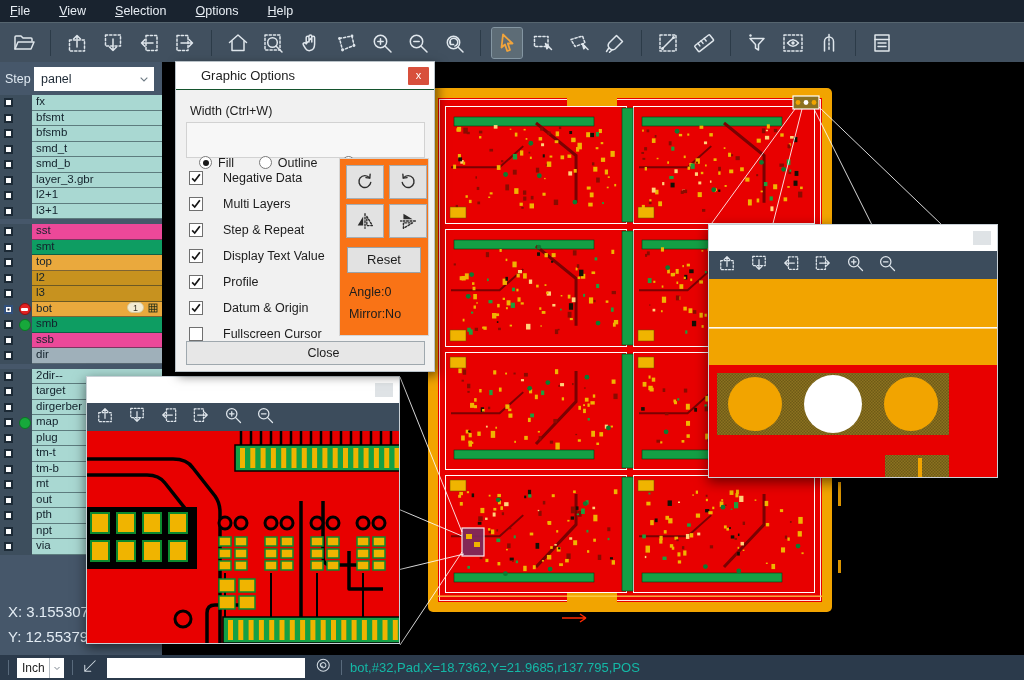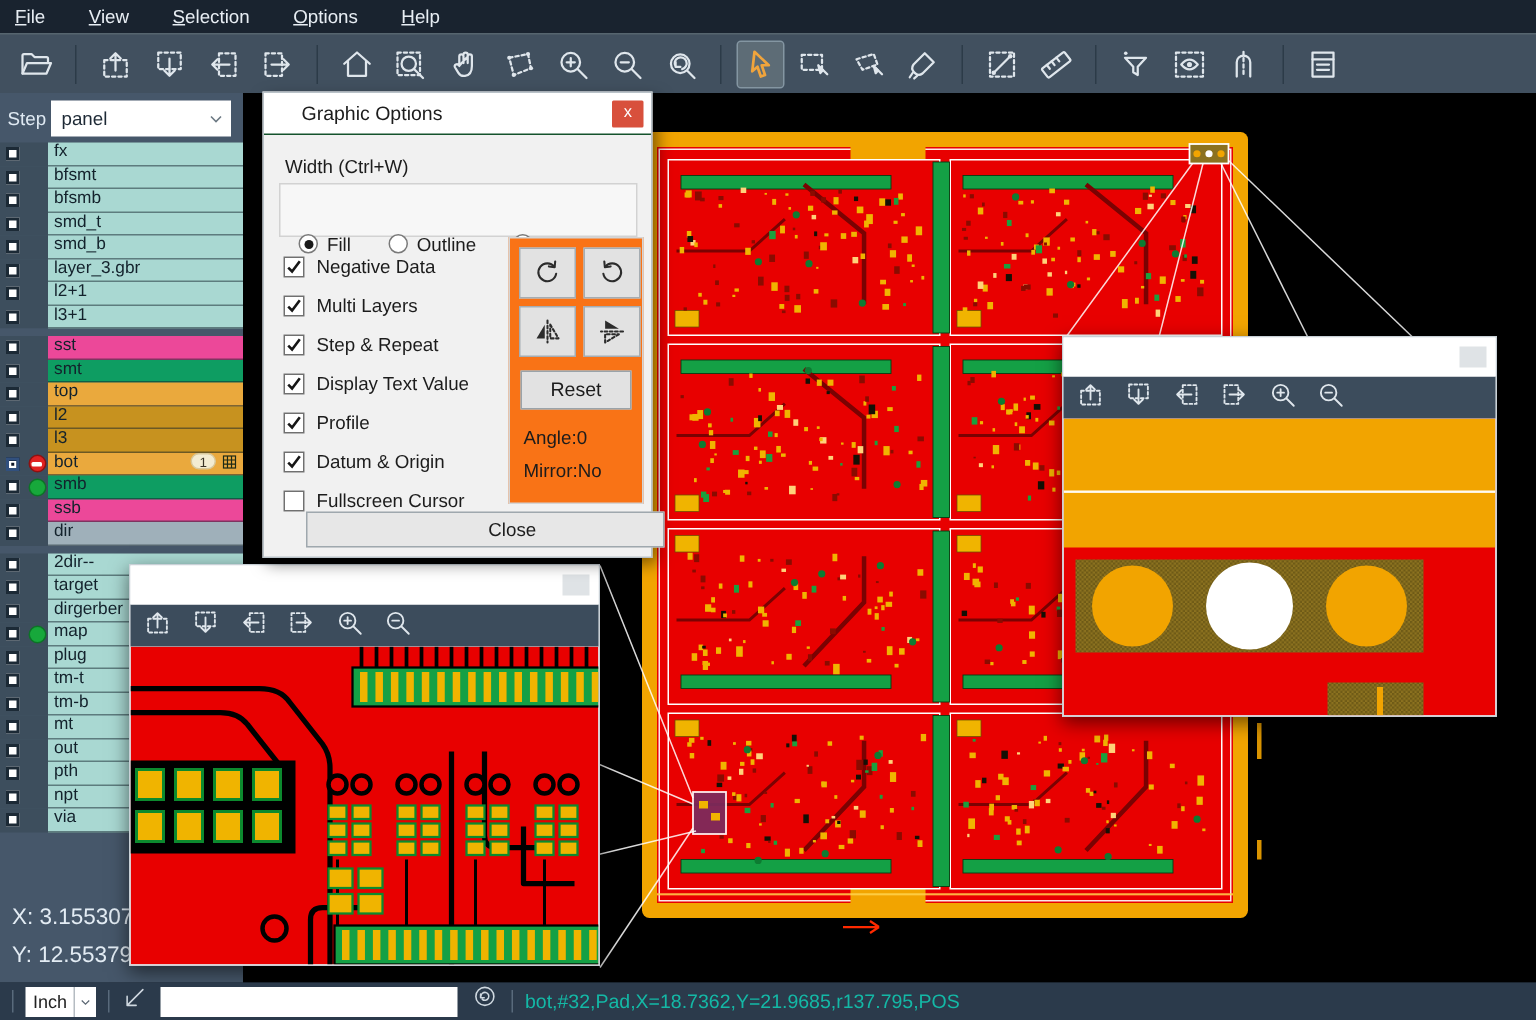--- a/index.html
+++ b/index.html
@@ -63,36 +63,36 @@
   .dlg-close { position:absolute; right:5px; top:5px; width:21px; height:18px; background:#d8503c;
                color:#fff; font-size:11px; line-height:17px; text-align:center; border-radius:1px; }
   .dlg-widthlabel { position:absolute; left:14px; top:42px; }
   .radiobox { position:absolute; left:10px; top:60px; width:239px; height:36px; background:#f7f7f7;
               border:1px solid #d2d2d2; display:flex; align-items:center; justify-content:space-between;
               padding:0 14px 0 12px; }
   .ritem { display:flex; align-items:center; gap:6px;margin-top:45px; }
   .radio { width:13px; height:13px; border-radius:50%; background:#fff; border:1px solid #7a7a7a;
            display:flex; align-items:center; justify-content:center; }
   .radio.sel::after { content:""; width:6px; height:6px; border-radius:50%; background:#1a1a1a; }
-  .dchk { position:absolute; left:13px; display:flex; align-items:center; gap:8px; height:20px;justify-content:space-between; }
+  .dchk { position:absolute; left:13px; display:flex; align-items:center; gap:20px; height:20px;justify-content:space-between; }
   .dbox { width:14px; height:14px; background:#fff; border:1px solid #707070; display:flex;
           align-items:center; justify-content:center; }
   .dbox svg { width:12px; height:12px; stroke:#161616; fill:none; stroke-width:2; }
   .xform { position:absolute; left:163px; top:96px; width:90px; height:178px; background:#f97316;
            border:1px solid #d5d5d5; }
   .xbtns { display:grid; grid-template-columns:38px 38px; gap:5px; padding:6px; }
   .xbtn { width:38px; height:34px; background:#e2e2e2; border:1px solid #a5adb3;
           display:flex; align-items:center; justify-content:center; }
   .xbtn svg { width:22px; height:22px; stroke:#2c2c2c; color:#2c2c2c; fill:none; stroke-width:1.5;
               stroke-linecap:round; stroke-linejoin:round; }
   .resetbtn { position:absolute; left:7px; top:88px; width:74px; height:26px; background:#e2e2e2;
               border:1px solid #9aa3a9; text-align:center; line-height:24px; font-size:13px; }
   .xangle { position:absolute; left:9px; top:126px; }
   .xmirror { position:absolute; left:9px; top:148px; }
-  .closebtn { position:absolute; left:28px; top:279px; width:239px; height:24px; background:#e7e7e7;
+  .closebtn { position:absolute; left:10px; top:279px; width:239px; height:24px; background:#e7e7e7;
               border:1px solid #9fa8ae; text-align:center; line-height:22px;padding-left:36px; }
 
   
   .popup { position:absolute; background:#fff; border:1px solid #c8d0d6; box-shadow:0 4px 12px rgba(0,0,0,.55); z-index:5; }
   .ptitle { height:26px; background:#fff; position:relative; }
   .pbtn { position:absolute; right:6px; top:6px; width:18px; height:14px; background:#dfe3e6; }
   .ptool { height:28px; background:#3c4c5c; display:flex; align-items:center; gap:12px; padding-left:8px; }
   .ptool svg { width:20px; height:20px; }
   .pcontent { position:relative; overflow:hidden; }
   .popup1 { left:86px; top:376px; width:314px; height:268px; }

